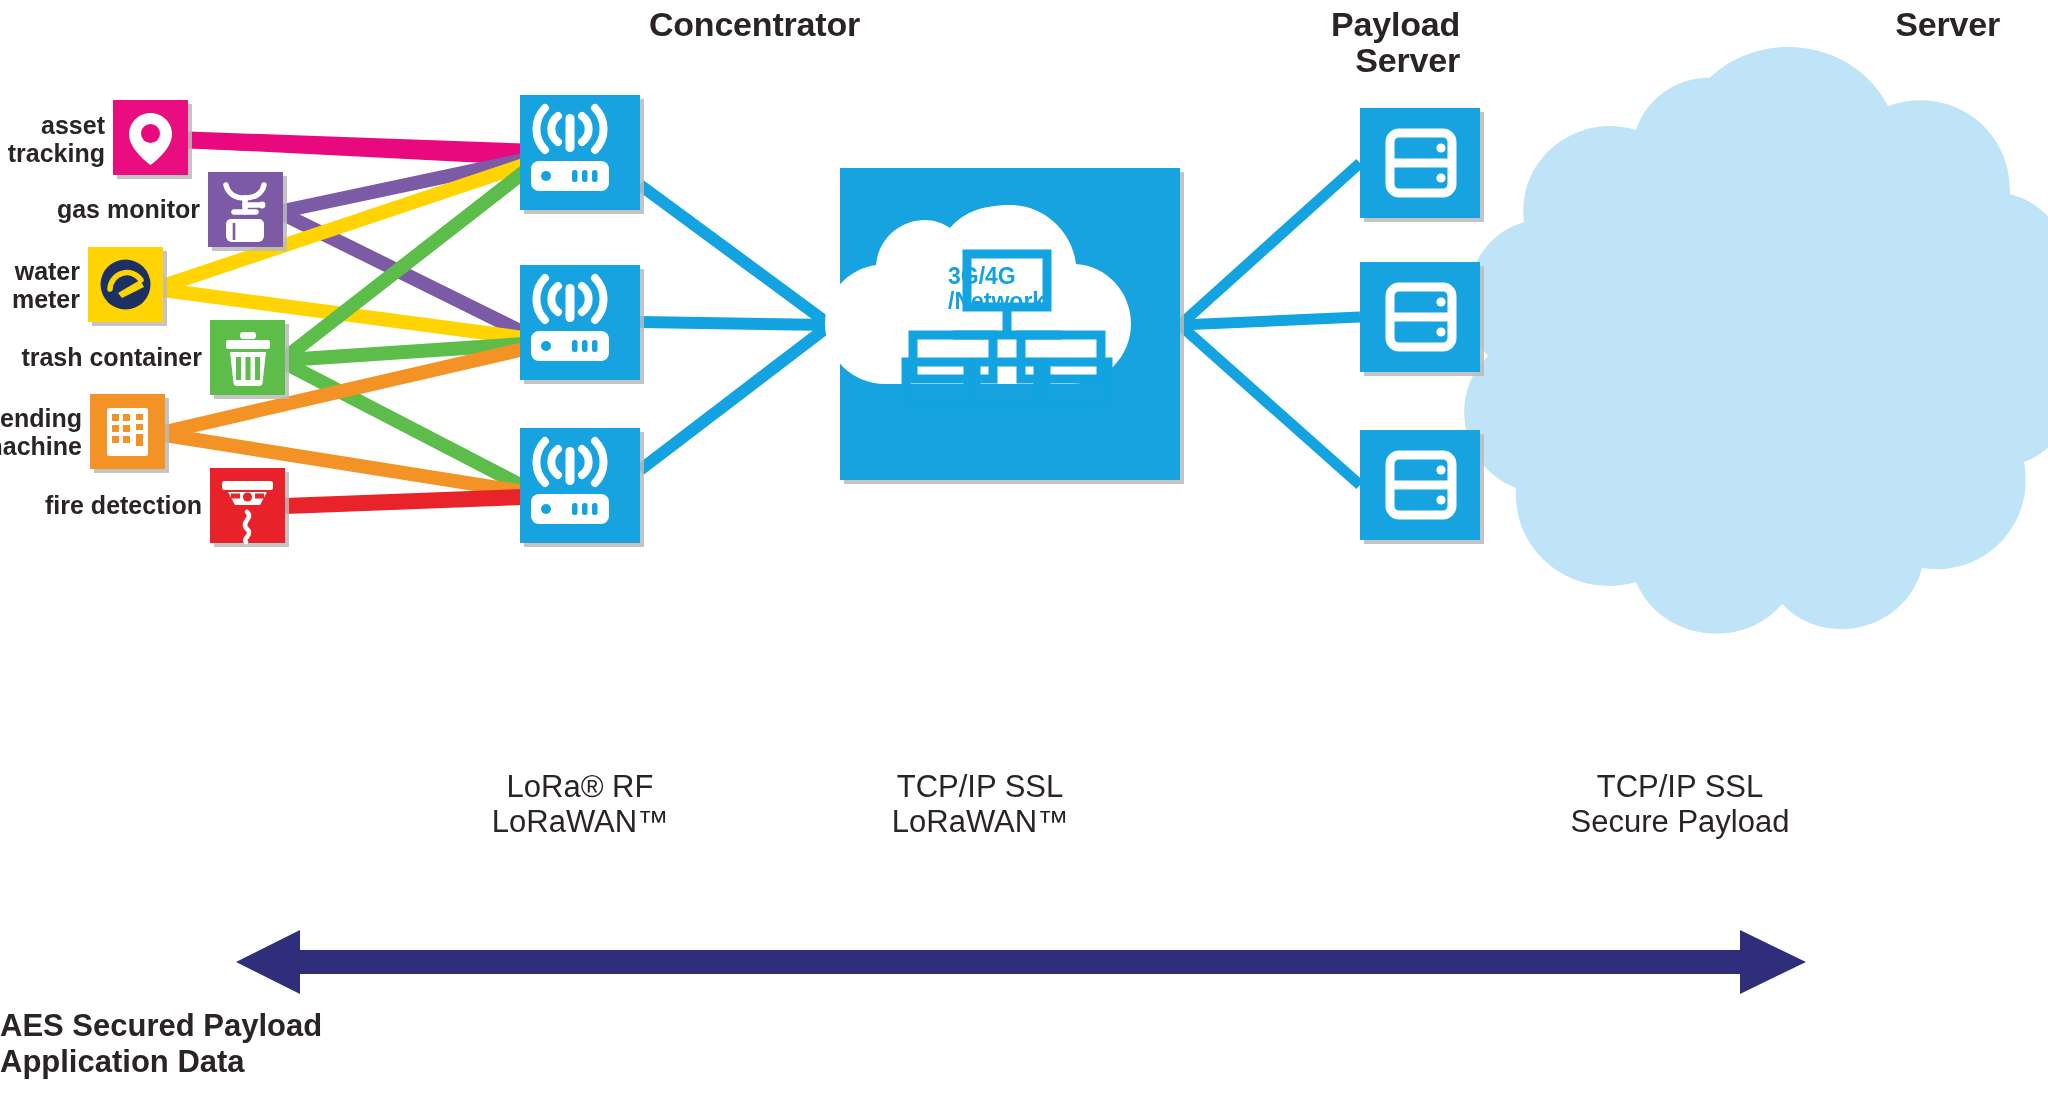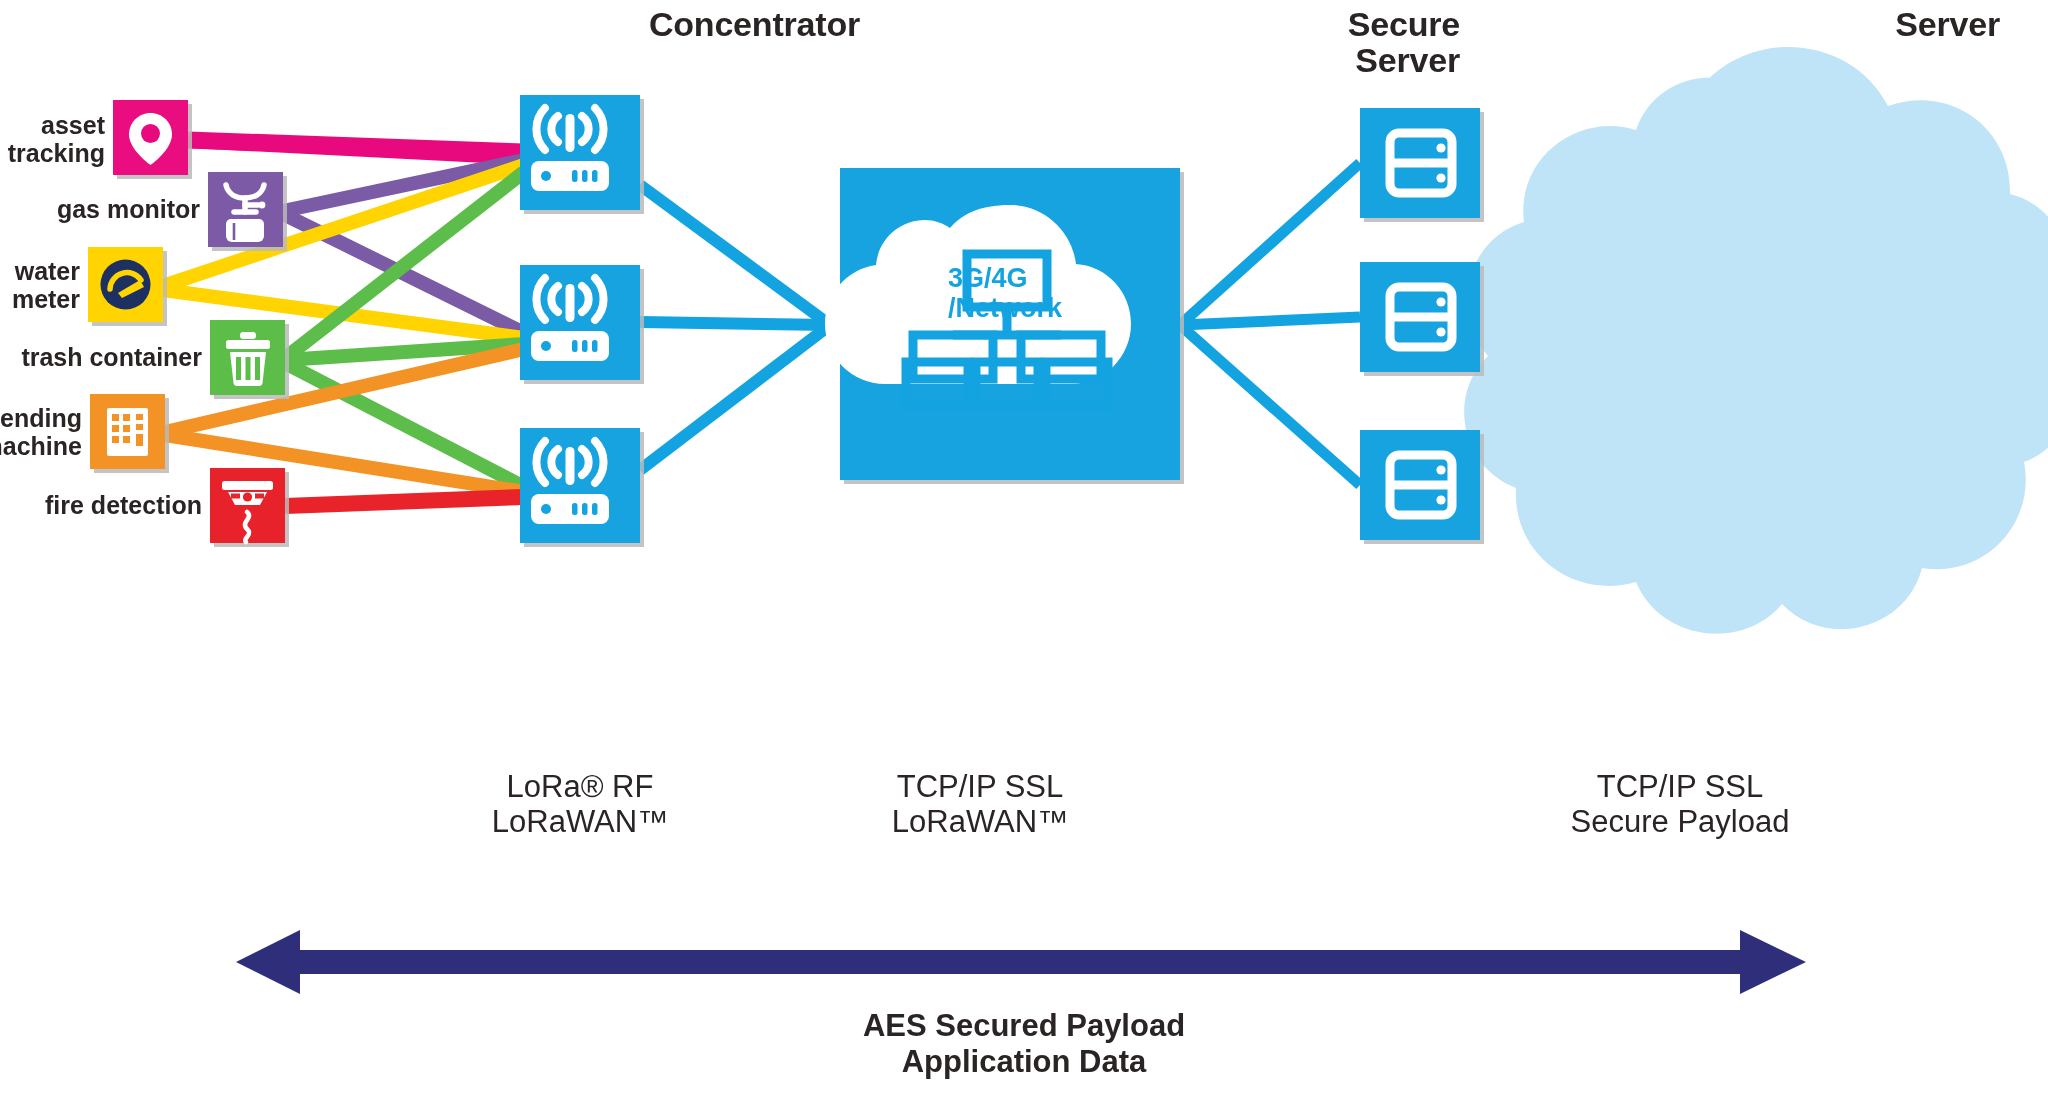--- a/index.html
+++ b/index.html
@@ -19,24 +19,24 @@
   .dev-label{
     position:absolute;text-align:right;font-weight:bold;
     color:#2b2424;line-height:1.1;font-size:25px;
   }
   .proto-label{
     position:absolute;text-align:center;font-weight:normal;
     color:#2b2424;line-height:1.12;font-size:31px;
   }
   .link-label{
     position:absolute;text-align:left;font-weight:bold;
-    color:#13a3e0;line-height:1.1;font-size:27px;
+    color:#13a3e0;line-height:1.1;font-size:23px;
   }
   .aes-label{
-    position:absolute;text-align:center;font-weight:bold;
+    position:absolute;font-weight:bold;
     color:#2b2424;line-height:1.16;font-size:31px;width:100%;
   }
 </style>
 </head>
 <body>
 
 <div id="stage">
 
   <svg class="svg-layer" viewBox="0 0 2048 1099">
     <defs>
@@ -296,21 +296,21 @@
                L1740 994 L1740 974
                L300 974 L300 994 Z" fill="#2e2e7a"></path>
     </g>
   </svg>
 
   <div class="col-title" style="left:560px;top:6px;width:300px;">
     <div>Concentrator</div>
   </div>
 
   <div class="col-title" style="left:1160px;top:6px;width:300px;">
-    <div>Secure</div>
+    <div>Payload</div>
     <div>Server</div>
   </div>
 
   <div class="col-title" style="left:1700px;top:6px;width:300px;">
     <div>Server</div>
   </div>
 
   <div class="dev-label" style="left:-90px;top:112px;width:195px;">
     <div>asset</div>
     <div>tracking</div>

